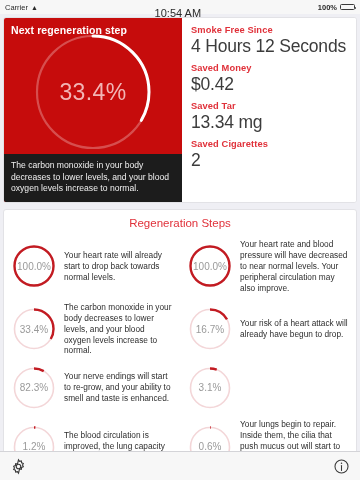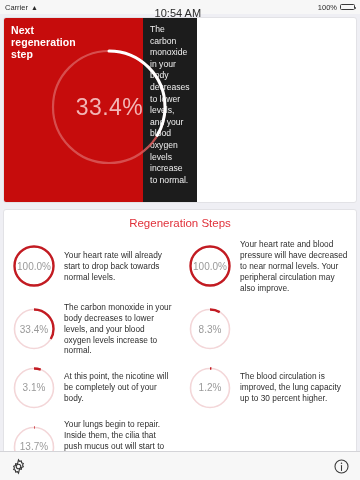--- a/index.html
+++ b/index.html
@@ -14,21 +14,21 @@
   
   .statusbar {
     height: 14px; flex: 0 0 14px;
     background: #f7f7f7;
     display: flex; align-items: center;
     padding: 0 5px;
     font-size: 7.5px; color: #2b2b2b;
   }
   .sb-left { display: flex; align-items: center; gap: 3px; }
   .sb-center { flex: 1; text-align: center; font-size: 11px; margin-top: 12px; }
-  .sb-right { display: flex; align-items: center; gap: 3px; }
+  .sb-right { display: flex; align-items: center; gap: 3px; font-weight: bold; }
   .wifi-glyph { font-size: 7px; line-height: 1; }
   .batt {
     width: 15px; height: 6.5px; border: 0.8px solid #3a3a3a;
     border-radius: 1.5px; position: relative; padding: 0.8px;
   }
   .batt::after {
     content: ""; position: absolute; right: -2.4px; top: 1.8px;
     width: 1.4px; height: 2.6px; background: #3a3a3a; border-radius: 0 1px 1px 0;
   }
   .batt-fill { height: 100%; background: #2b2b2b; border-radius: 0.5px; }
@@ -42,21 +42,21 @@
     background: #fff;
     border-radius: 3px;
     overflow: hidden;
     height: 186px;
     border: 0.6px solid #e2e2e6;
   }
   .hero {
     position: relative;
     width: 178px; flex: 0 0 178px;
     background: #c60c0c;
-    display: flex; flex-direction: row;
+    display: flex; flex-direction: column;
   }
   .hero-title {
     color: #fff; font-size: 10.5px; font-weight: bold;
     padding: 6px 0 0 7px; letter-spacing: 0.1px;
   }
   .ring-wrap {
     flex: 1; position: relative;
     display: flex; align-items: center; justify-content: center;
     margin-top: -6px;
   }
@@ -148,20 +148,38 @@
         <div class="ring-wrap">
           <svg class="ring-svg" width="124" height="124" viewBox="0 0 124 124">
             <circle cx="62" cy="62" r="56" fill="none" stroke="#d85a5a" stroke-width="2.2" opacity="0.85"></circle>
             <circle id="hero-arc" cx="62" cy="62" r="56" fill="none" stroke="#ffffff" stroke-width="3" stroke-linecap="round" transform="rotate(-90 62 62)" stroke-dasharray="117.52 234.34"></circle>
           </svg>
           <div class="ring-pct">33.4%</div>
         </div>
         <div class="hero-foot">The carbon monoxide in your body decreases to lower levels, and your blood oxygen levels increase to normal.</div>
       </div>
 
+      <div class="stats">
+        <div class="stat">
+          <div class="stat-label">Smoke Free Since</div>
+          <div class="stat-value">4 Hours 12 Seconds</div>
+        </div>
+        <div class="stat">
+          <div class="stat-label">Saved Money</div>
+          <div class="stat-value">$0.42</div>
+        </div>
+        <div class="stat">
+          <div class="stat-label">Saved Tar</div>
+          <div class="stat-value">13.34 mg</div>
+        </div>
+        <div class="stat">
+          <div class="stat-label">Saved Cigarettes</div>
+          <div class="stat-value">2</div>
+        </div>
+      </div>
 
     </div>
 
     <div class="steps-card">
       <div class="steps-header">Regeneration Steps</div>
       <div class="steps-grid" id="steps-grid">
           <div class="step">
             <div class="step-ring">
               <svg width="46" height="46" viewBox="0 0 46 46">
                 <circle cx="23" cy="23" r="19.5" fill="none" stroke="#f3d6d8" stroke-width="1.6"></circle>
@@ -188,52 +206,62 @@
                 <circle cx="23" cy="23" r="19.5" fill="none" stroke="#c21b22" stroke-width="2.4" stroke-linecap="butt" transform="rotate(-90 23 23)" stroke-dasharray="40.92 81.60"></circle>
               </svg>
               <div class="step-pct">33.4%</div>
             </div>
             <div class="step-text">The carbon monoxide in your body decreases to lower levels, and your blood oxygen levels increase to normal.</div>
           </div>
           <div class="step">
             <div class="step-ring">
               <svg width="46" height="46" viewBox="0 0 46 46">
                 <circle cx="23" cy="23" r="19.5" fill="none" stroke="#f3d6d8" stroke-width="1.6"></circle>
+                <circle cx="23" cy="23" r="19.5" fill="none" stroke="#c21b22" stroke-width="2.4" stroke-linecap="butt" transform="rotate(-90 23 23)" stroke-dasharray="20.46 102.06"></circle>
+              </svg>
+              <div class="step-pct">16.7%</div>
+            </div>
+            <div class="step-text">Your risk of a heart attack will already have begun to drop.</div>
+          </div>
+          <div class="step">
+            <div class="step-ring">
+              <svg width="46" height="46" viewBox="0 0 46 46">
+                <circle cx="23" cy="23" r="19.5" fill="none" stroke="#f3d6d8" stroke-width="1.6"></circle>
                 <circle cx="23" cy="23" r="19.5" fill="none" stroke="#c21b22" stroke-width="2.4" stroke-linecap="butt" transform="rotate(-90 23 23)" stroke-dasharray="10.17 112.35"></circle>
               </svg>
-              <div class="step-pct">8.3%</div>
-            </div>
+              <div class="step-pct">82.3%</div>
+            </div>
+            <div class="step-text">Your nerve endings will start to re-grow, and your ability to smell and taste is enhanced.</div>
           </div>
           <div class="step">
             <div class="step-ring">
               <svg width="46" height="46" viewBox="0 0 46 46">
                 <circle cx="23" cy="23" r="19.5" fill="none" stroke="#f3d6d8" stroke-width="1.6"></circle>
                 <circle cx="23" cy="23" r="19.5" fill="none" stroke="#c21b22" stroke-width="2.4" stroke-linecap="butt" transform="rotate(-90 23 23)" stroke-dasharray="6.86 115.66"></circle>
               </svg>
               <div class="step-pct">3.1%</div>
             </div>
-            <div class="step-text">At this point, the nicotine will be completely out of your body.</div>
           </div>
           <div class="step">
             <div class="step-ring">
               <svg width="46" height="46" viewBox="0 0 46 46">
                 <circle cx="23" cy="23" r="19.5" fill="none" stroke="#f3d6d8" stroke-width="1.6"></circle>
                 <circle cx="23" cy="23" r="19.5" fill="none" stroke="#c21b22" stroke-width="2.4" stroke-linecap="butt" transform="rotate(-90 23 23)" stroke-dasharray="1.47 121.05"></circle>
               </svg>
               <div class="step-pct">1.2%</div>
             </div>
             <div class="step-text">The blood circulation is improved, the lung capacity up to 30 percent higher.</div>
           </div>
           <div class="step">
             <div class="step-ring">
               <svg width="46" height="46" viewBox="0 0 46 46">
                 <circle cx="23" cy="23" r="19.5" fill="none" stroke="#f3d6d8" stroke-width="1.6"></circle>
                 <circle cx="23" cy="23" r="19.5" fill="none" stroke="#c21b22" stroke-width="2.4" stroke-linecap="butt" transform="rotate(-90 23 23)" stroke-dasharray="0.74 121.79"></circle>
               </svg>
-              <div class="step-pct">13.7%</div>
+              <div class="step-pct">0.6%</div>
             </div>
             <div class="step-text">Your lungs begin to repair. Inside them, the cilia that push mucus out will start to repair themselves and function properly again.</div>
           </div>
         </div>
     </div>
 
   </div>
 
   <div class="toolbar">
     <span>

